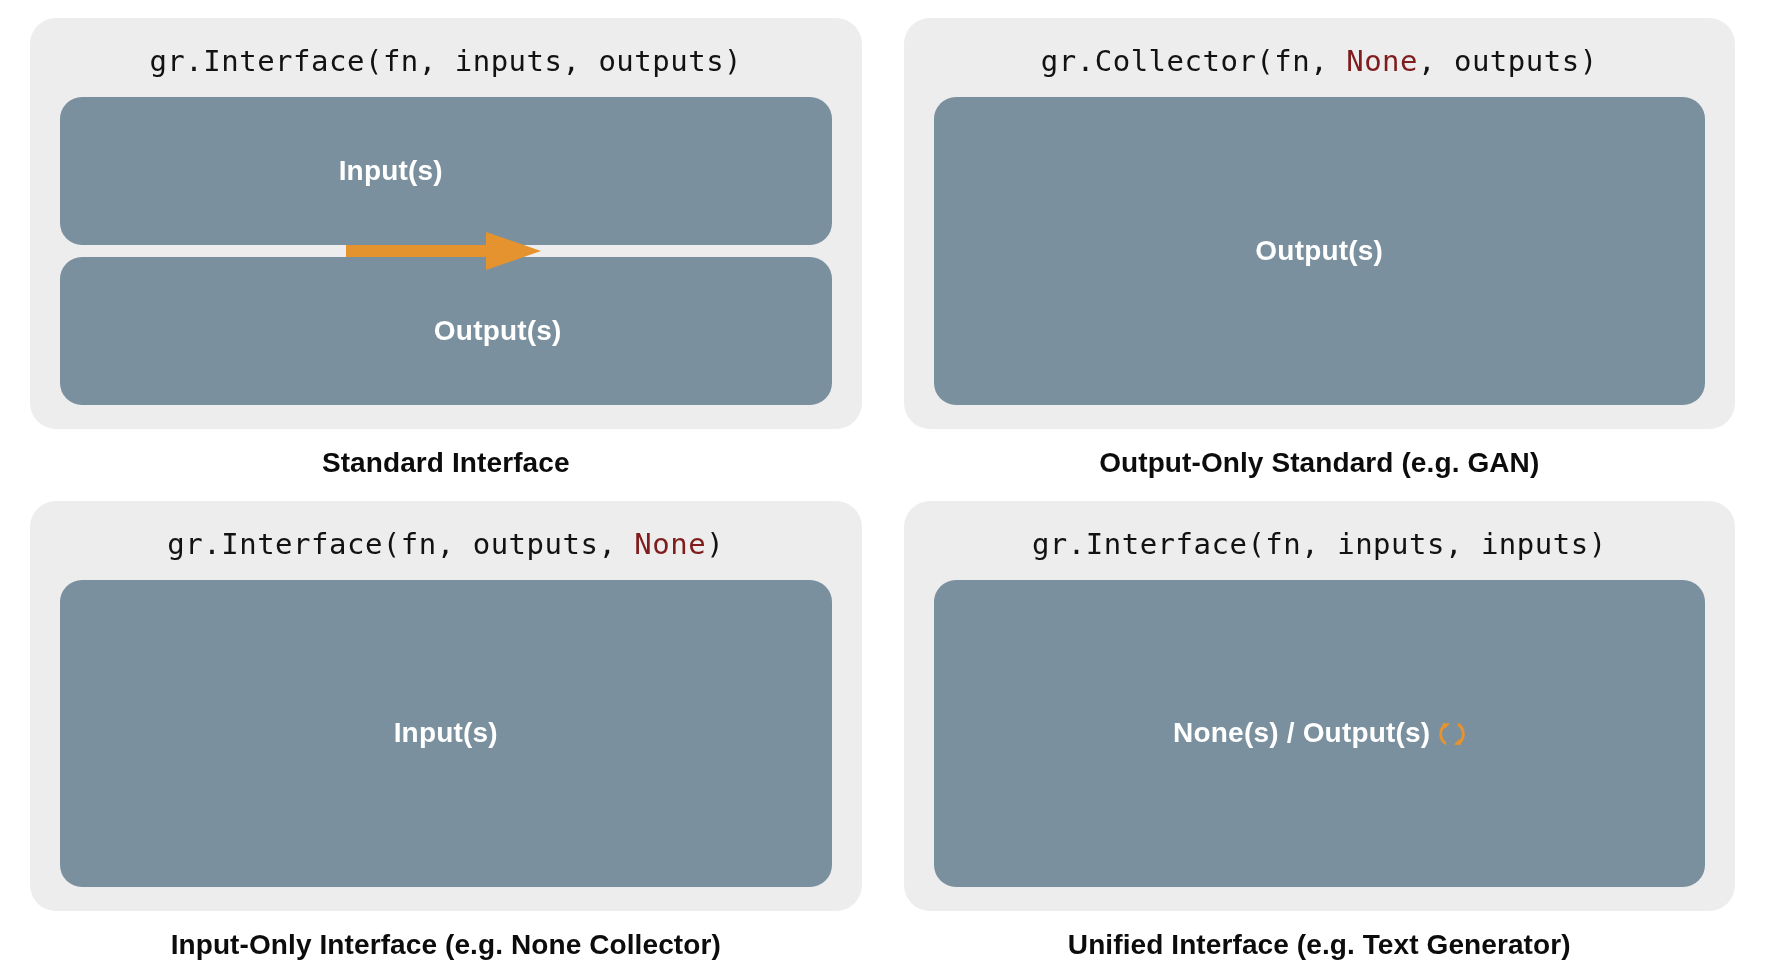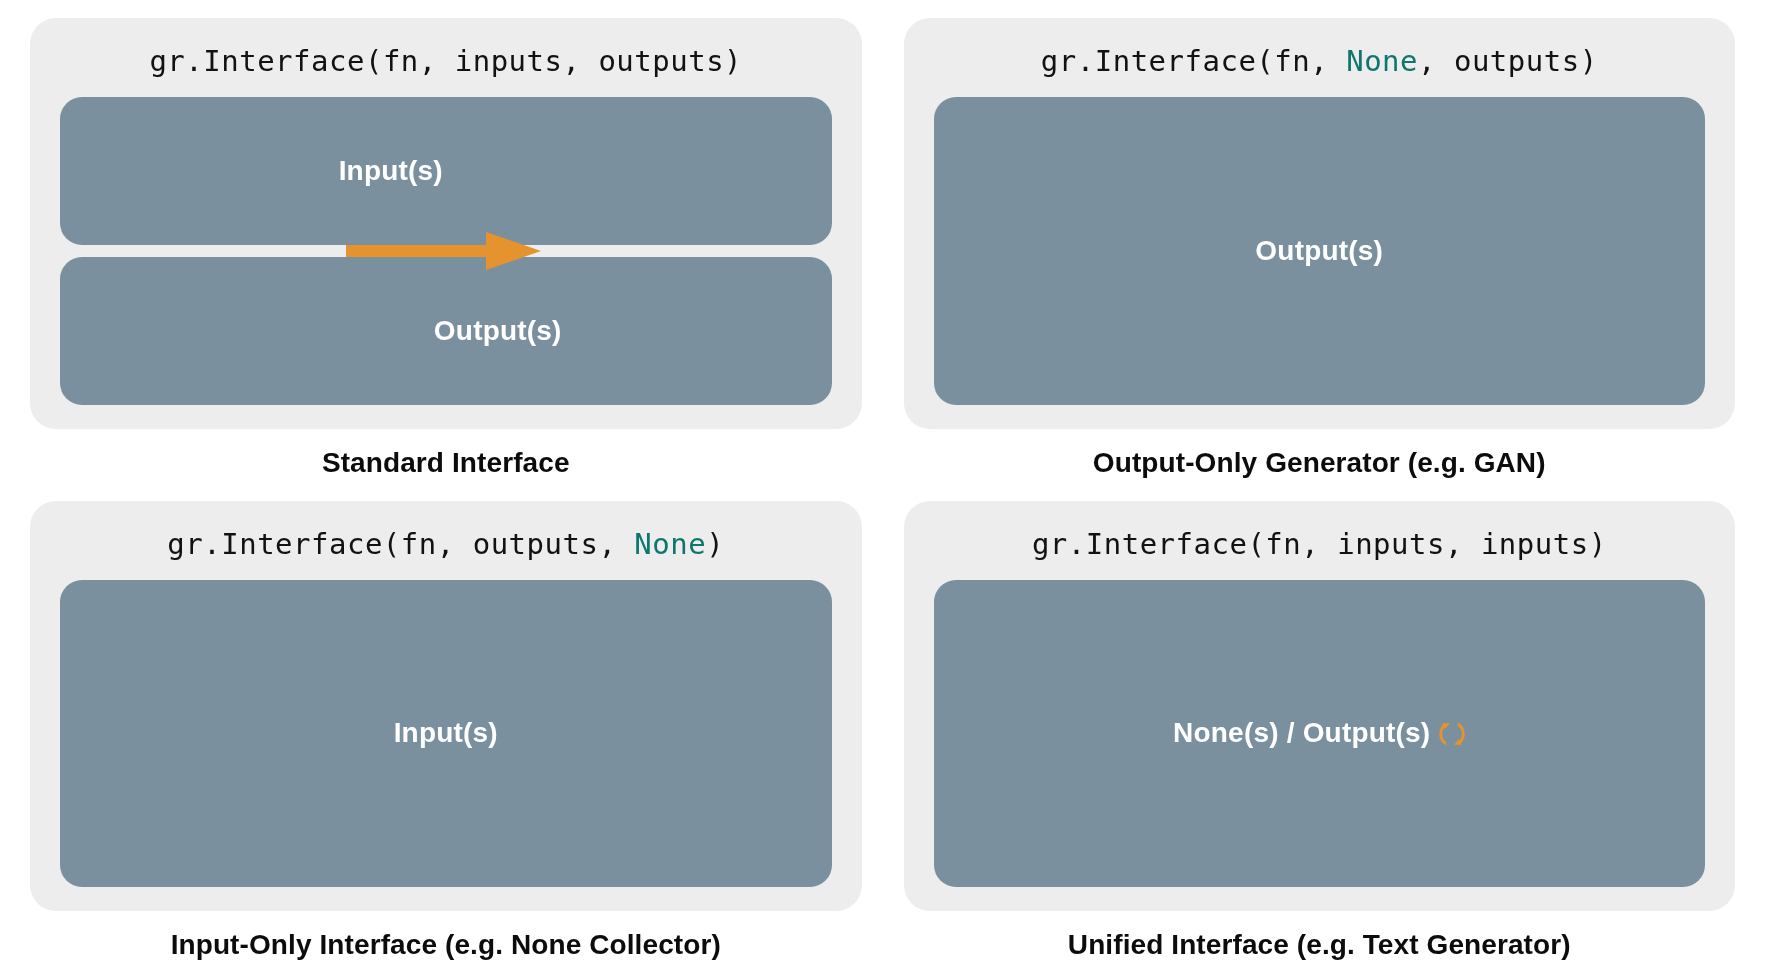--- a/index.html
+++ b/index.html
@@ -51,21 +51,21 @@
   .panel-code {
     font-family: "DejaVu Sans Mono", "Liberation Mono", monospace;
     font-size: 29px;
     line-height: 1.35;
     color: #121212;
     letter-spacing: 0.5px;
     white-space: pre;
     margin: 8px 0 16px 0;
     text-align: center;
   }
-  .tok-none { color: #0f766e; }
+  .tok-none { color: #7f1d1d; }
 
   .boxes {
     display: flex;
     flex-direction: column;
     gap: 12px;
     width: 100%;
     flex: 1 1 auto;
     min-height: 0;
     position: relative;
   }
@@ -153,31 +153,31 @@
           <rect x="0" y="17" width="148" height="12" fill="#e5932f"></rect>
           <polygon points="140,4 195,23 140,42" fill="#e5932f"></polygon>
         </svg>
       </div>
     </div>
     <div class="caption">Standard Interface</div>
   </div>
 
   <div class="quadrant">
     <div class="panel">
-      <div class="panel-code"><span>gr.Interface(fn, </span><span class="tok-none">None</span><span>, outputs)</span></div>
+      <div class="panel-code"><span>gr.Collector(fn, </span><span class="tok-none">None</span><span>, outputs)</span></div>
 
       <div class="boxes">
         <div class="io-box">
           <span class="io-label">
             <span>Output(s)</span>
           </span>
         </div>
       </div>
     </div>
-    <div class="caption">Output-Only Generator (e.g. GAN)</div>
+    <div class="caption">Output-Only Standard (e.g. GAN)</div>
   </div>
 
   <div class="quadrant">
     <div class="panel">
       <div class="panel-code"><span>gr.Interface(fn, outputs, </span><span class="tok-none">None</span><span>)</span></div>
 
       <div class="boxes">
         <div class="io-box">
           <span class="io-label">
             <span>Input(s)</span>

